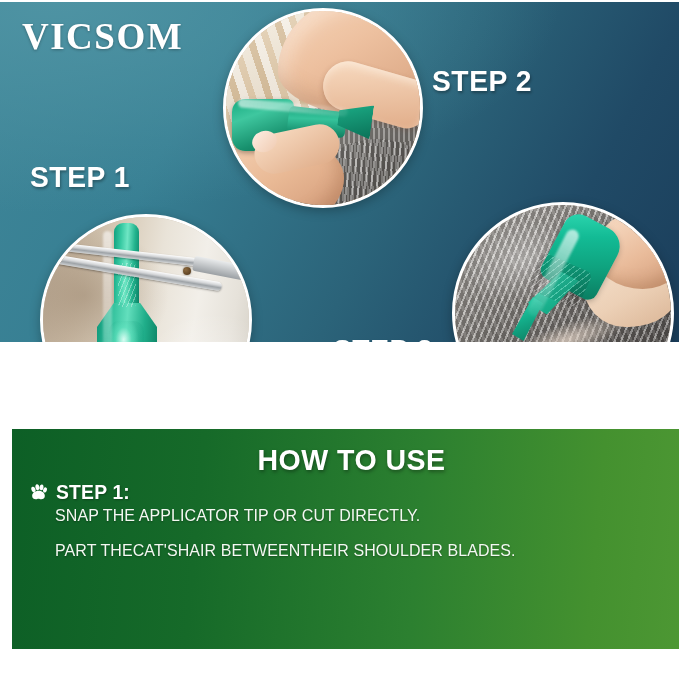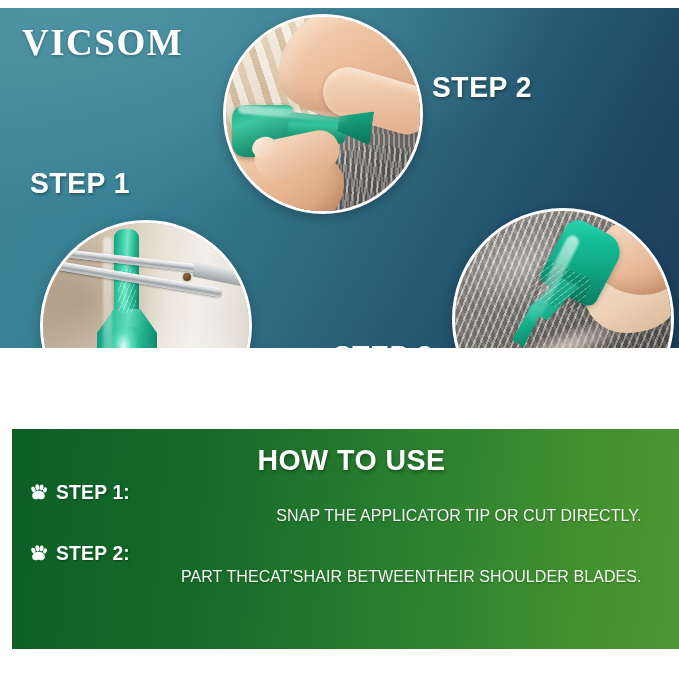--- a/index.html
+++ b/index.html
@@ -12,21 +12,21 @@
     width: 679px;
     height: 679px;
     overflow: hidden;
     font-family: "Liberation Sans", sans-serif;
     user-select: none;
   }
 
   
   .hero {
     position: absolute;
-    left: 0; top: 8px;
+    left: 0; top: 2px;
     width: 679px;
     height: 340px;
     background:
       radial-gradient(120% 100% at 8% 0%, #4e93a3 0%, rgba(78,147,163,0) 62%),
       linear-gradient(118deg, #3f8698 0%, #377f93 28%, #2b6379 58%, #204a66 80%, #1b3e5b 100%);
     overflow: hidden;
   }
 
   
   .brand {
@@ -363,21 +363,21 @@
     color: #ffffff;
     text-shadow: 1px 2px 4px rgba(0,0,0,.35);
     transform: scaleX(.95);
   }
 
   .steps {
     position: absolute;
     left: 17px; top: 51px;
     width: 650px;
   }
-  .step-block { position: relative; margin-bottom: 15px; text-align: right; }
+  .step-block { position: relative; margin-bottom: 15px; }
   .step-head {
     display: flex;
     align-items: center;
     gap: 8px;
     height: 23px;
   }
   .paw {
     width: 19px; height: 19px;
     flex: 0 0 19px;
     display: block;
@@ -479,29 +479,19 @@
             <ellipse cx="15.8" cy="6.8" rx="2.5" ry="3.7" fill="#ffffff" transform="rotate(8 15.8 6.8)"></ellipse>
             <ellipse cx="20.2" cy="10.0" rx="2.4" ry="3.4" fill="#ffffff" transform="rotate(24 20.2 10)"></ellipse>
             <path d="M12.6 11.2c4.2 0 7.4 3.2 7.4 6.4 0 2.6-2.2 4.2-4.6 4.2-1.5 0-2.2-.6-3.4-.6-1.2 0-1.9.6-3.4.6-2.4 0-4.6-1.6-4.6-4.2 0-3.2 3.2-6.4 8.6-6.4z" fill="#ffffff"></path>
           </svg>
           <div class="step-name">STEP 1:</div>
         </div>
         <div class="step-text">SNAP THE APPLICATOR TIP OR CUT DIRECTLY.</div>
       </div>
 
       <div class="step-block">
-        <div class="step-head">
-          <svg class="paw" viewBox="0 0 24 24" aria-hidden="true">
-            <ellipse cx="5.6" cy="9.4" rx="2.5" ry="3.5" fill="#ffffff" transform="rotate(-22 5.6 9.4)"></ellipse>
-            <ellipse cx="10.6" cy="6.6" rx="2.5" ry="3.7" fill="#ffffff" transform="rotate(-8 10.6 6.6)"></ellipse>
-            <ellipse cx="15.8" cy="6.8" rx="2.5" ry="3.7" fill="#ffffff" transform="rotate(8 15.8 6.8)"></ellipse>
-            <ellipse cx="20.2" cy="10.0" rx="2.4" ry="3.4" fill="#ffffff" transform="rotate(24 20.2 10)"></ellipse>
-            <path d="M12.6 11.2c4.2 0 7.4 3.2 7.4 6.4 0 2.6-2.2 4.2-4.6 4.2-1.5 0-2.2-.6-3.4-.6-1.2 0-1.9.6-3.4.6-2.4 0-4.6-1.6-4.6-4.2 0-3.2 3.2-6.4 8.6-6.4z" fill="#ffffff"></path>
-          </svg>
-          <div class="step-name">STEP 2:</div>
-        </div>
         <div class="step-text">PART THECAT'SHAIR BETWEENTHEIR SHOULDER BLADES.</div>
       </div>
 
 
     </div>
   </div>
 </div>
 
 </body></html>

